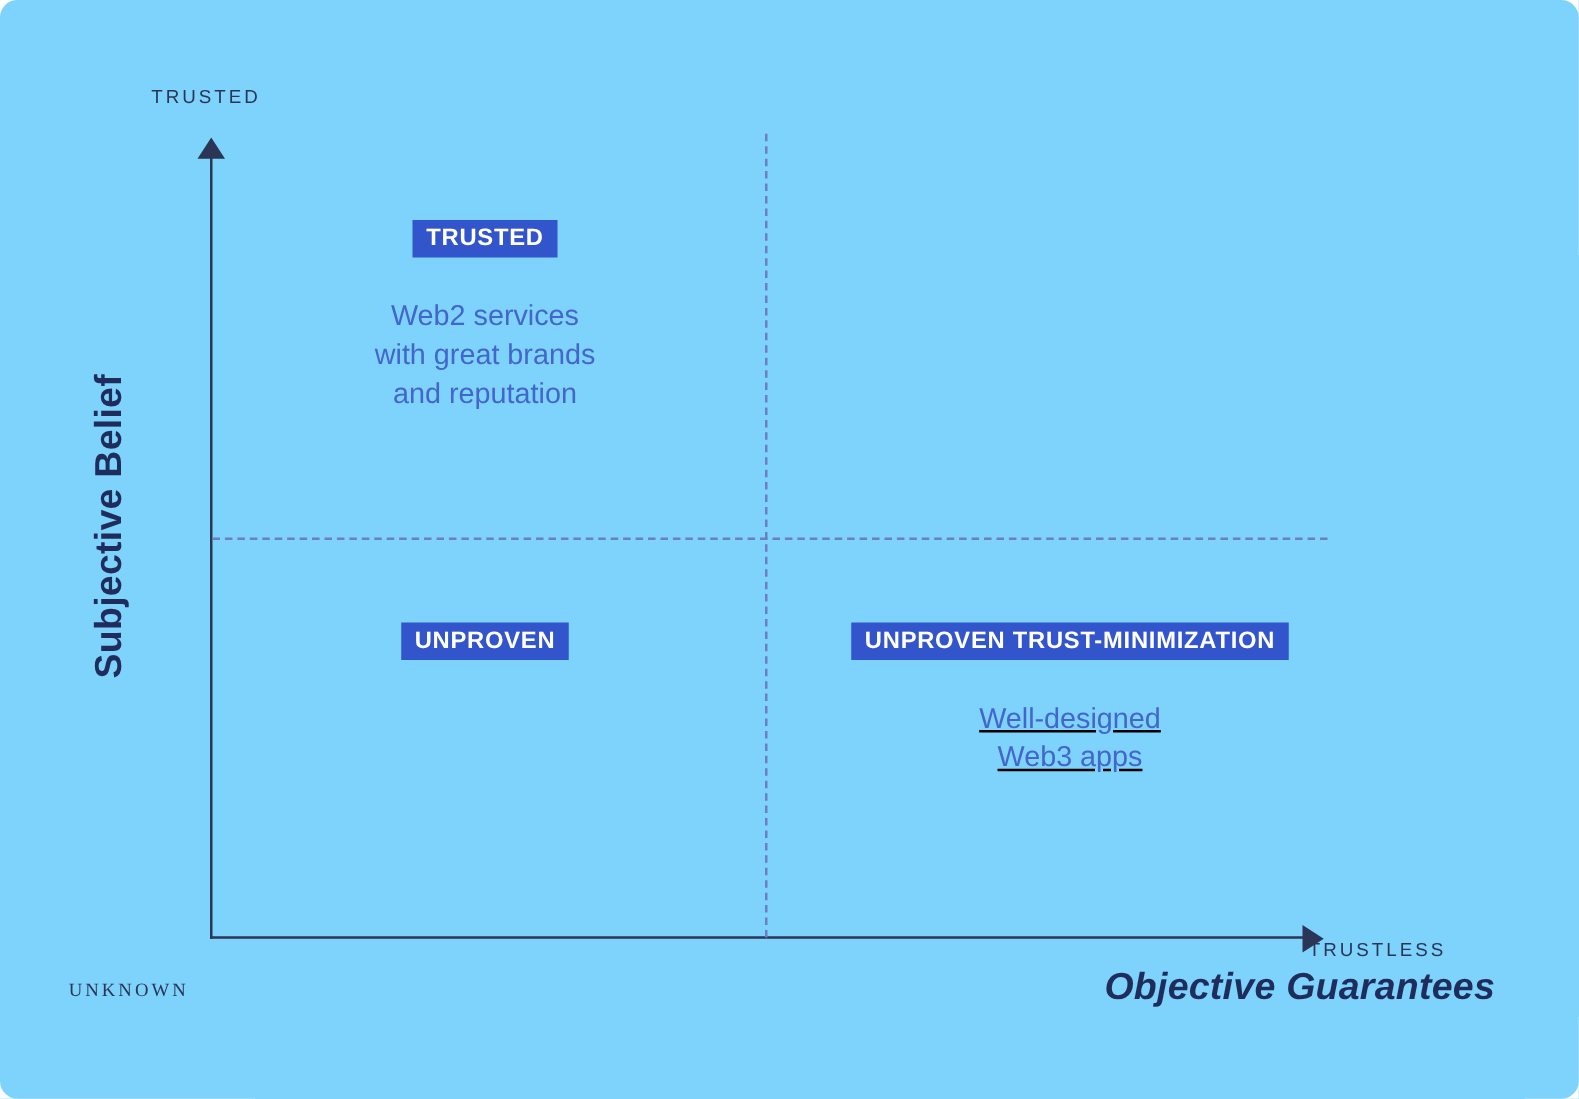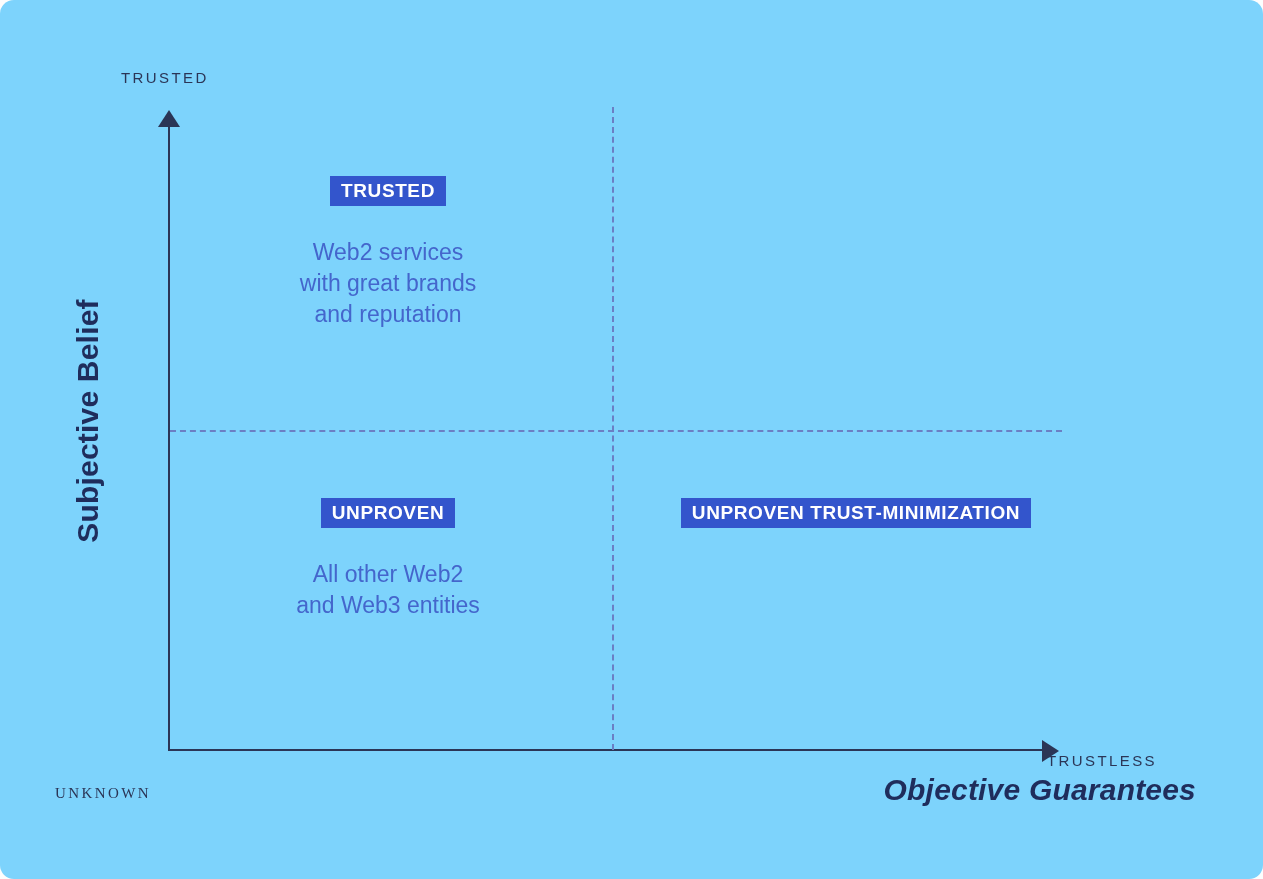--- a/index.html
+++ b/index.html
@@ -171,21 +171,21 @@
     <div class="quadrant-body">Web2 services
 with great brands
 and reputation</div>
   </div>
 
   <div id="quadrant-proven-trust-minimization" class="quadrant">
   </div>
 
   <div id="quadrant-untrusted" class="quadrant">
     <span class="badge">UNPROVEN</span>
-    <div class="quadrant-body">All other Web2
-and Web3 entities</div>
   </div>
 
   <div id="quadrant-unproven-trust-minimization" class="quadrant">
     <span class="badge">UNPROVEN TRUST-MINIMIZATION</span>
+    <div class="quadrant-body">Well-designed
+Web3 apps</div>
   </div>
 
 </div>
 
 </body></html>

